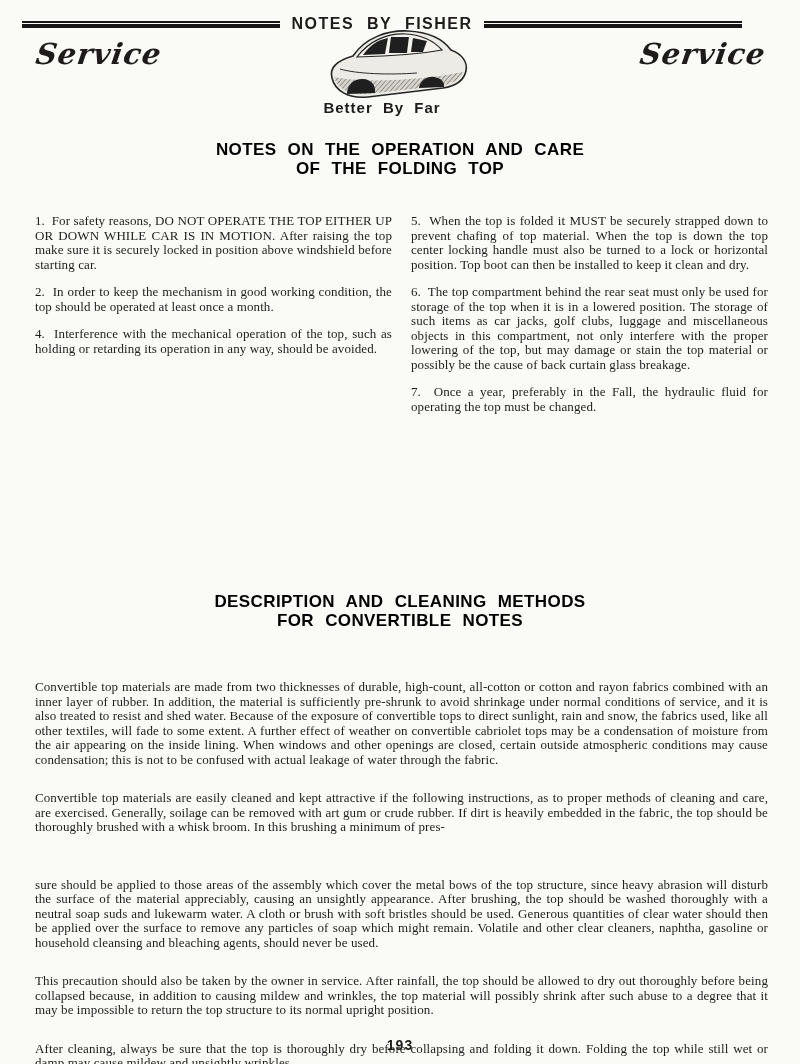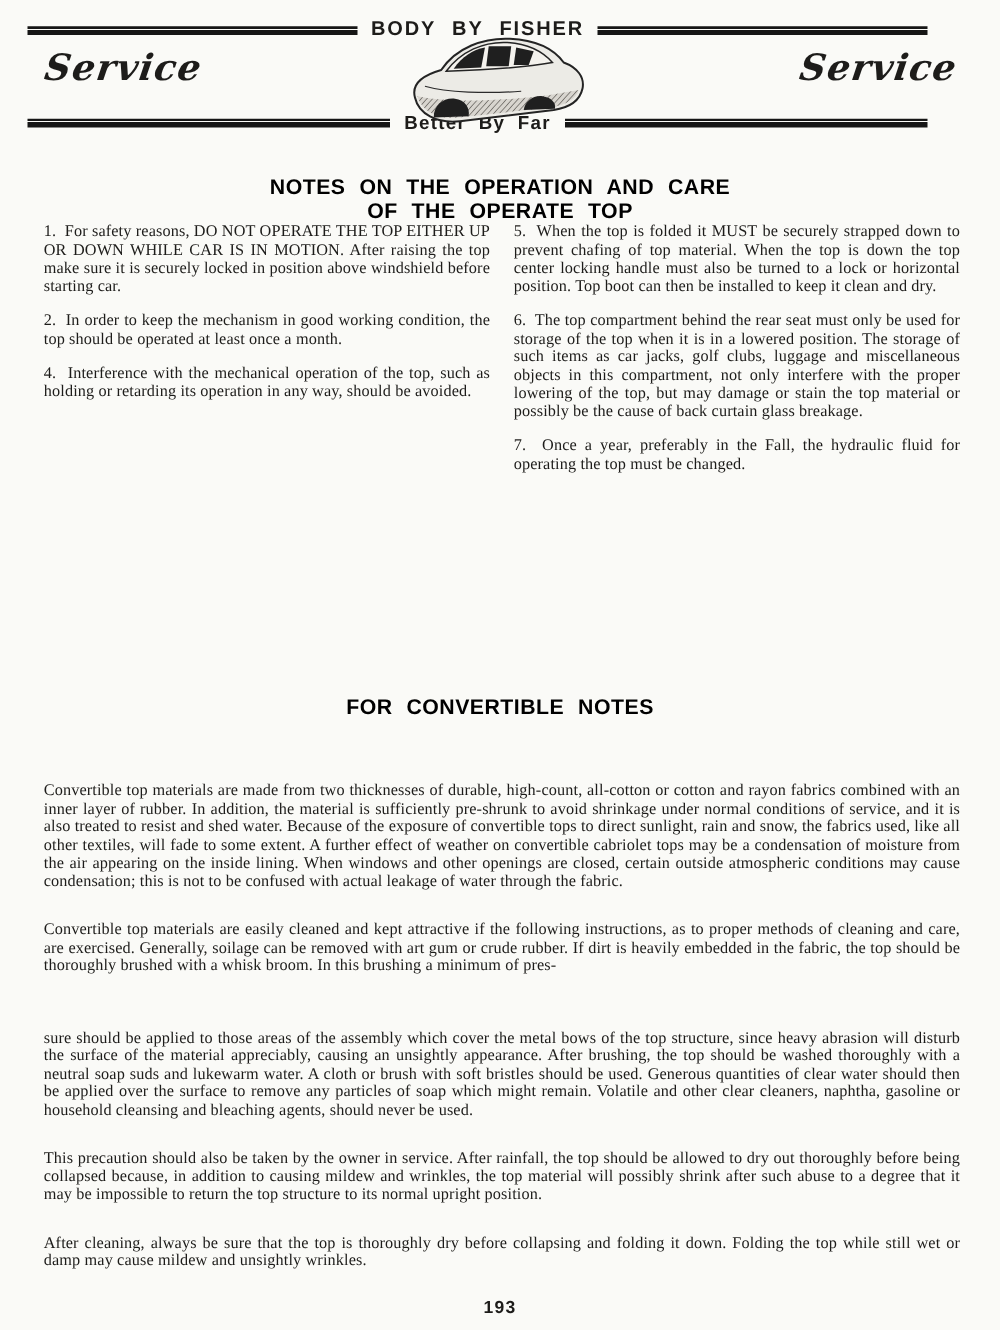--- a/index.html
+++ b/index.html
@@ -10,21 +10,21 @@
     background:#fafaf7;
     color:#1d1c1a;
     font-family:"Liberation Serif", serif;
     overflow:hidden;
   }
 
   
   .masthead { position:relative; height:112px; }
   .rule-row { position:absolute; left:22px; right:58px; display:flex; align-items:center; gap:9px; }
   .row-top { top:16px; }
-  .row-bottom { top:91px; }
+  .row-bottom { top:91px;flex-direction:column; }
   .rule {
     flex:1; height:7px;
     background:linear-gradient(to bottom, #161616 0 2px, rgba(0,0,0,0) 2px 3px, #161616 3px 7px);
   }
   .brand-label {
     font-family:"Liberation Sans", sans-serif;
     font-weight:bold; font-size:16px;
     letter-spacing:1.5px; word-spacing:7px;
     white-space:nowrap; line-height:1;
     padding:0 2px;
@@ -59,41 +59,41 @@
 
   
   .columns { display:flex; gap:19px; padding:0 32px 0 35px; }
   .col {
     flex:1;
     text-align:justify;
     font-size:13px; line-height:14.5px;
     letter-spacing:0.1px;
   }
   .col p { margin:0 0 13px 0; }
-  .s1-cols { min-height:266px; }
+  .s1-cols { margin-top:36px; min-height:266px; }
   .s2-cols { margin-top:50px;flex-direction:column; }
   .s2-cols .col p { margin:0 0 24px 0; }
 
   .page-number {
     position:absolute; bottom:11px; left:50%;
     transform:translateX(-50%);
     font-family:"Liberation Sans", sans-serif;
     font-weight:bold; font-size:14px; letter-spacing:1px;
   }
 </style>
 </head>
 <body>
 
 <div class="page">
 
   <div class="masthead">
 
     <div class="rule-row row-top">
       <div class="rule"></div>
-      <div class="brand-label">BODY BY FISHER</div>
+      <div class="brand-label">NOTES BY FISHER</div>
       <div class="rule"></div>
     </div>
 
     <div class="service service-left">Service</div>
     <div class="service service-right">Service</div>
 
     <svg class="car" viewBox="0 0 150 82" aria-hidden="true">
       <defs>
         <pattern id="hatch" width="3.4" height="3.4" patternUnits="userSpaceOnUse" patternTransform="rotate(42)">
           <rect width="3.4" height="3.4" fill="#d8d5cf"></rect>
@@ -119,37 +119,38 @@
 
     <div class="rule-row row-bottom">
       <div class="rule"></div>
       <div class="brand-label brand-bottom-label">Better By Far</div>
       <div class="rule"></div>
     </div>
   </div>
 
   <div class="section-title title-1">
     <div>NOTES ON THE OPERATION AND CARE</div>
-    <div>OF THE OPERATE TOP</div>
+    <div>OF THE FOLDING TOP</div>
   </div>
 
   <div class="columns s1-cols">
     <div class="col">
       <p>1.&nbsp; For safety reasons, DO NOT OPERATE THE TOP EITHER UP OR DOWN WHILE CAR IS IN MOTION. After raising the top make sure it is securely locked in position above windshield before starting car.</p>
       <p>2.&nbsp; In order to keep the mechanism in good working condition, the top should be operated at least once a month.</p>
       <p>4.&nbsp; Interference with the mechanical operation of the top, such as holding or retarding its operation in any way, should be avoided.</p>
     </div>
     <div class="col">
       <p>5.&nbsp; When the top is folded it MUST be securely strapped down to prevent chafing of top material. When the top is down the top center locking handle must also be turned to a lock or horizontal position. Top boot can then be installed to keep it clean and dry.</p>
       <p>6.&nbsp; The top compartment behind the rear seat must only be used for storage of the top when it is in a lowered position. The storage of such items as car jacks, golf clubs, luggage and miscellaneous objects in this compartment, not only interfere with the proper lowering of the top, but may damage or stain the top material or possibly be the cause of back curtain glass breakage.</p>
       <p>7.&nbsp; Once a year, preferably in the Fall, the hydraulic fluid for operating the top must be changed.</p>
     </div>
   </div>
 
   <div class="section-title title-2">
+    <div>DESCRIPTION AND CLEANING METHODS</div>
     <div>FOR CONVERTIBLE NOTES</div>
   </div>
 
   <div class="columns s2-cols">
     <div class="col">
       <p>Convertible top materials are made from two thicknesses of durable, high-count, all-cotton or cotton and rayon fabrics combined with an inner layer of rubber. In addition, the material is sufficiently pre-shrunk to avoid shrinkage under normal conditions of service, and it is also treated to resist and shed water. Because of the exposure of convertible tops to direct sunlight, rain and snow, the fabrics used, like all other textiles, will fade to some extent. A further effect of weather on convertible cabriolet tops may be a condensation of moisture from the air appearing on the inside lining. When windows and other openings are closed, certain outside atmospheric conditions may cause condensation; this is not to be confused with actual leakage of water through the fabric.</p>
       <p>Convertible top materials are easily cleaned and kept attractive if the following instructions, as to proper methods of cleaning and care, are exercised. Generally, soilage can be removed with art gum or crude rubber. If dirt is heavily embedded in the fabric, the top should be thoroughly brushed with a whisk broom. In this brushing a minimum of pres-</p>
     </div>
     <div class="col">
       <p>sure should be applied to those areas of the assembly which cover the metal bows of the top structure, since heavy abrasion will disturb the surface of the material appreciably, causing an unsightly appearance. After brushing, the top should be washed thoroughly with a neutral soap suds and lukewarm water. A cloth or brush with soft bristles should be used. Generous quantities of clear water should then be applied over the surface to remove any particles of soap which might remain. Volatile and other clear cleaners, naphtha, gasoline or household cleansing and bleaching agents, should never be used.</p>

